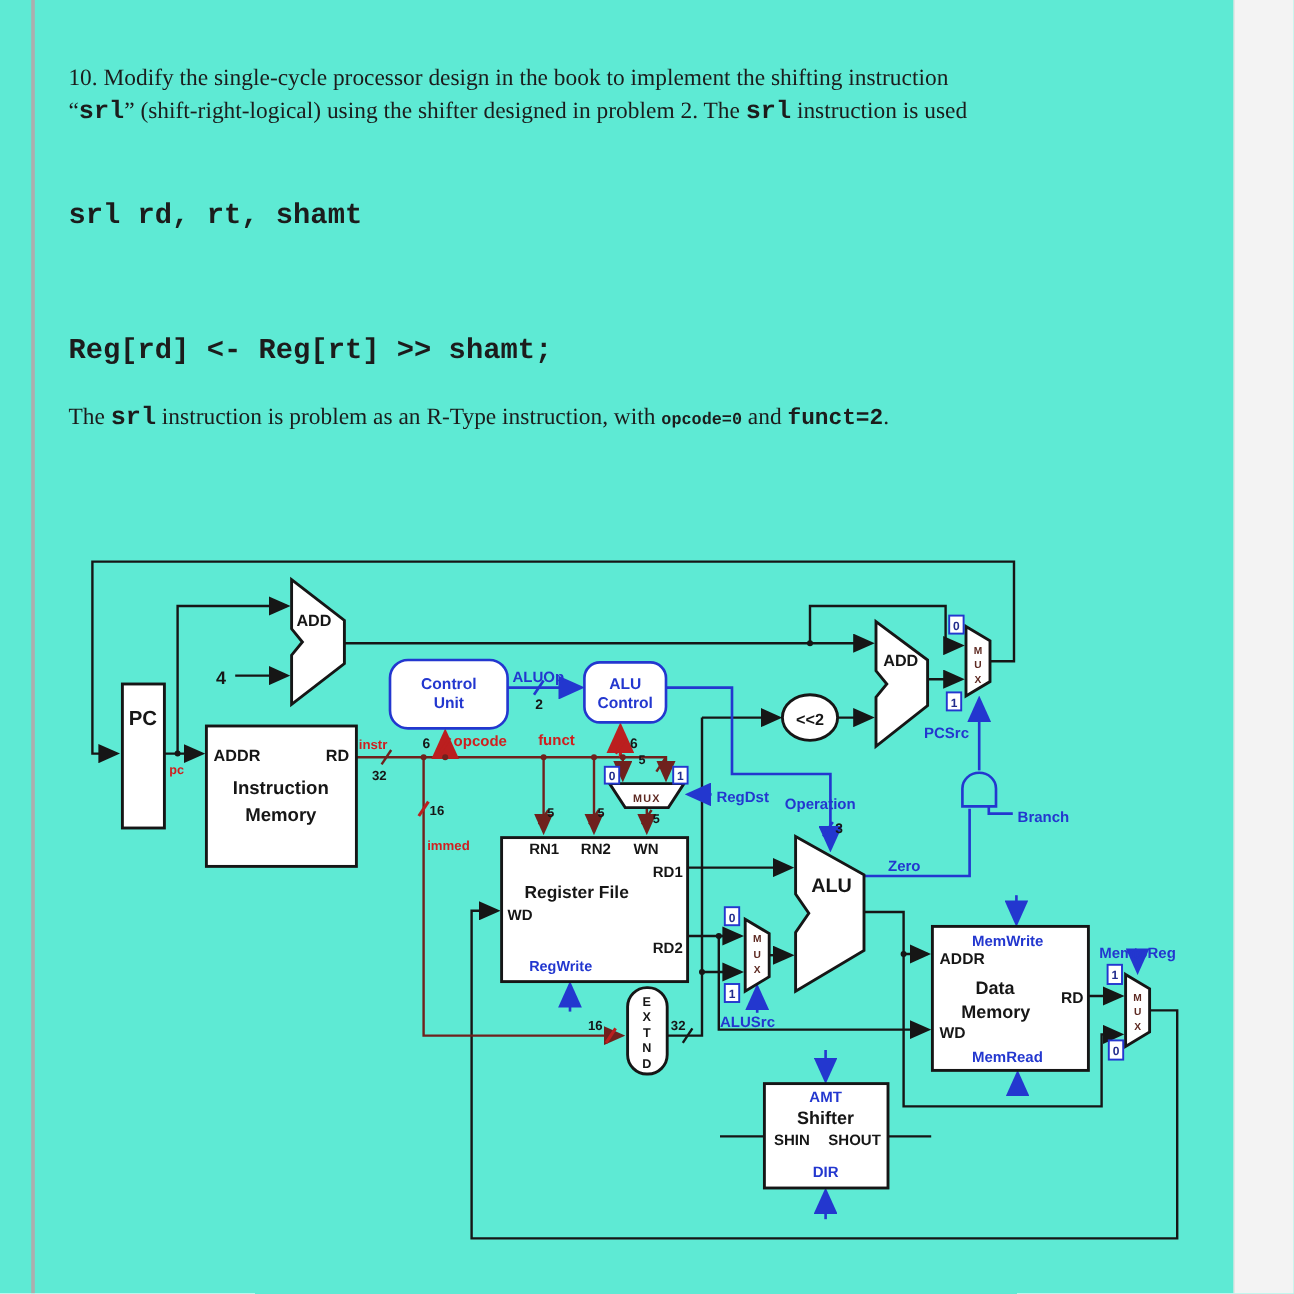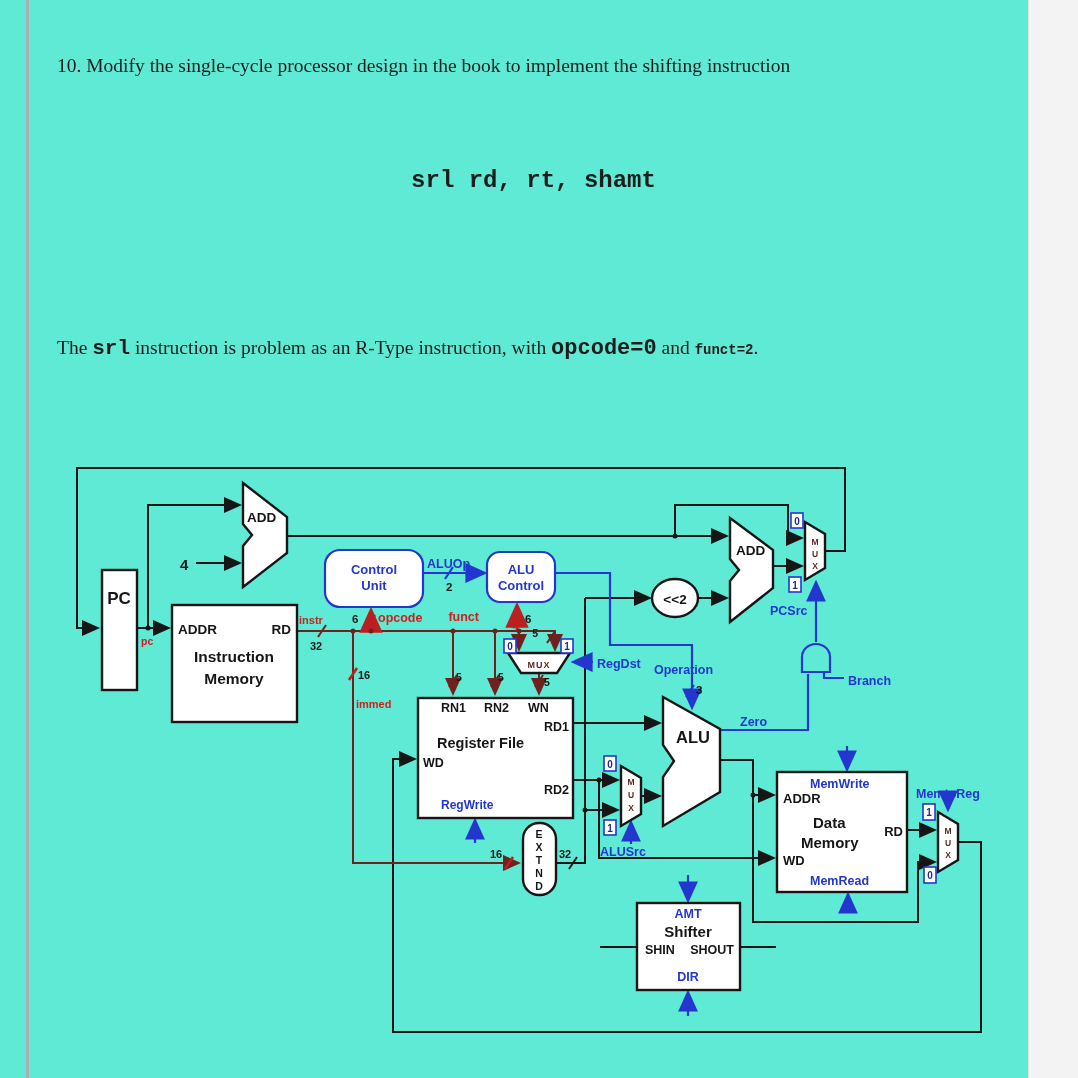--- a/index.html
+++ b/index.html
@@ -3,21 +3,21 @@
 <meta charset="utf-8">
 <style>
   html,body{margin:0;padding:0;background:#ffffff;}
   .page{position:relative;width:1078px;height:1078px;background:#5eead4;overflow:hidden;
         font-family:"Liberation Serif",serif;color:#1c1c1c;}
   .edge-left{position:absolute;left:26px;top:0;width:3px;height:1078px;background:#adadad;}
   .edge-right{position:absolute;left:1028px;top:0;width:50px;height:1078px;background:#f3f3f3;border-left:1px solid #e2e2e2;}
   .textcol{position:absolute;left:57px;width:953px;}
   .bodyline{font-size:19.5px;line-height:27px;white-space:nowrap;}
   .code{font-family:"Liberation Mono",monospace;font-weight:bold;font-size:20px;}
-  .codeline{font-family:"Liberation Mono",monospace;font-weight:bold;font-size:24px;text-align:center;white-space:nowrap;}
+  .codeline{font-family:"Liberation Mono",monospace;font-weight:bold;font-size:24px;white-space:nowrap;}
   svg{position:absolute;left:0;top:0;}
   svg text{font-family:"Liberation Sans",sans-serif;font-weight:bold;}
   .blk{fill:#161616}
   .blu{fill:var(--ctrl,#2337cf)}
   .red{fill:var(--red,#cf1f1f)}
   .mxl{fill:var(--muxtxt,#5e2a22)}
   .nvy{fill:var(--navy,#222c8c)}
   .w{stroke:#161616;stroke-width:2;fill:none}
   .wf{stroke:var(--field,#6f211d);stroke-width:2;fill:none}
   .wr{stroke:#bb1f1f;stroke-width:2.6;fill:none}
@@ -28,24 +28,26 @@
 </style>
 </head>
 <body>
 
 <div class="page">
   <div class="edge-left"></div>
   <div class="edge-right"></div>
 
   <div class="textcol" style="top:52px">
     <div class="bodyline"><span>10. Modify the single-cycle processor design in the book to implement the shifting instruction</span></div>
+    <div class="bodyline"><span>“</span><span class="code" style="font-size:21px">srl</span><span>” (shift-right-logical) using the shifter designed in problem 2. The </span><span class="code" style="font-size:21px">srl</span><span>  instruction is used</span></div>
   </div>
   <div class="textcol codeline" style="top:167px"><span>srl rd, rt, shamt</span></div>
+  <div class="textcol codeline" style="top:279px"><span>Reg[rd] &lt;- Reg[rt] &gt;&gt; shamt;</span></div>
   <div class="textcol" style="top:334px">
-    <div class="bodyline"><span>The </span><span class="code" style="font-size:21px">srl</span><span>  instruction is problem as an R-Type instruction, with </span><span class="code" style="font-size:22px">opcode=0</span><span>  and </span><span class="code" style="font-size:14px">funct=2</span><span>.</span></div>
+    <div class="bodyline"><span>The </span><span class="code" style="font-size:21px">srl</span><span>  instruction is problem as an R-Type instruction, with </span><span class="code" style="font-size:14px">opcode=0</span><span>  and </span><span class="code" style="font-size:19px">funct=2</span><span>.</span></div>
   </div>
 
   <svg width="1078" height="1078" viewBox="0 0 1078 1078">
     <defs>
       <marker id="mk" markerWidth="9" markerHeight="8" refX="7.5" refY="4" orient="auto">
           <path d="M0,0 L9,4 L0,8 Z" fill="#161616"></path>
         </marker>
       <marker id="mf" markerWidth="9" markerHeight="8" refX="7.5" refY="4" orient="auto">
           <path d="M0,0 L9,4 L0,8 Z" fill="#6f211d"></path>
         </marker>

